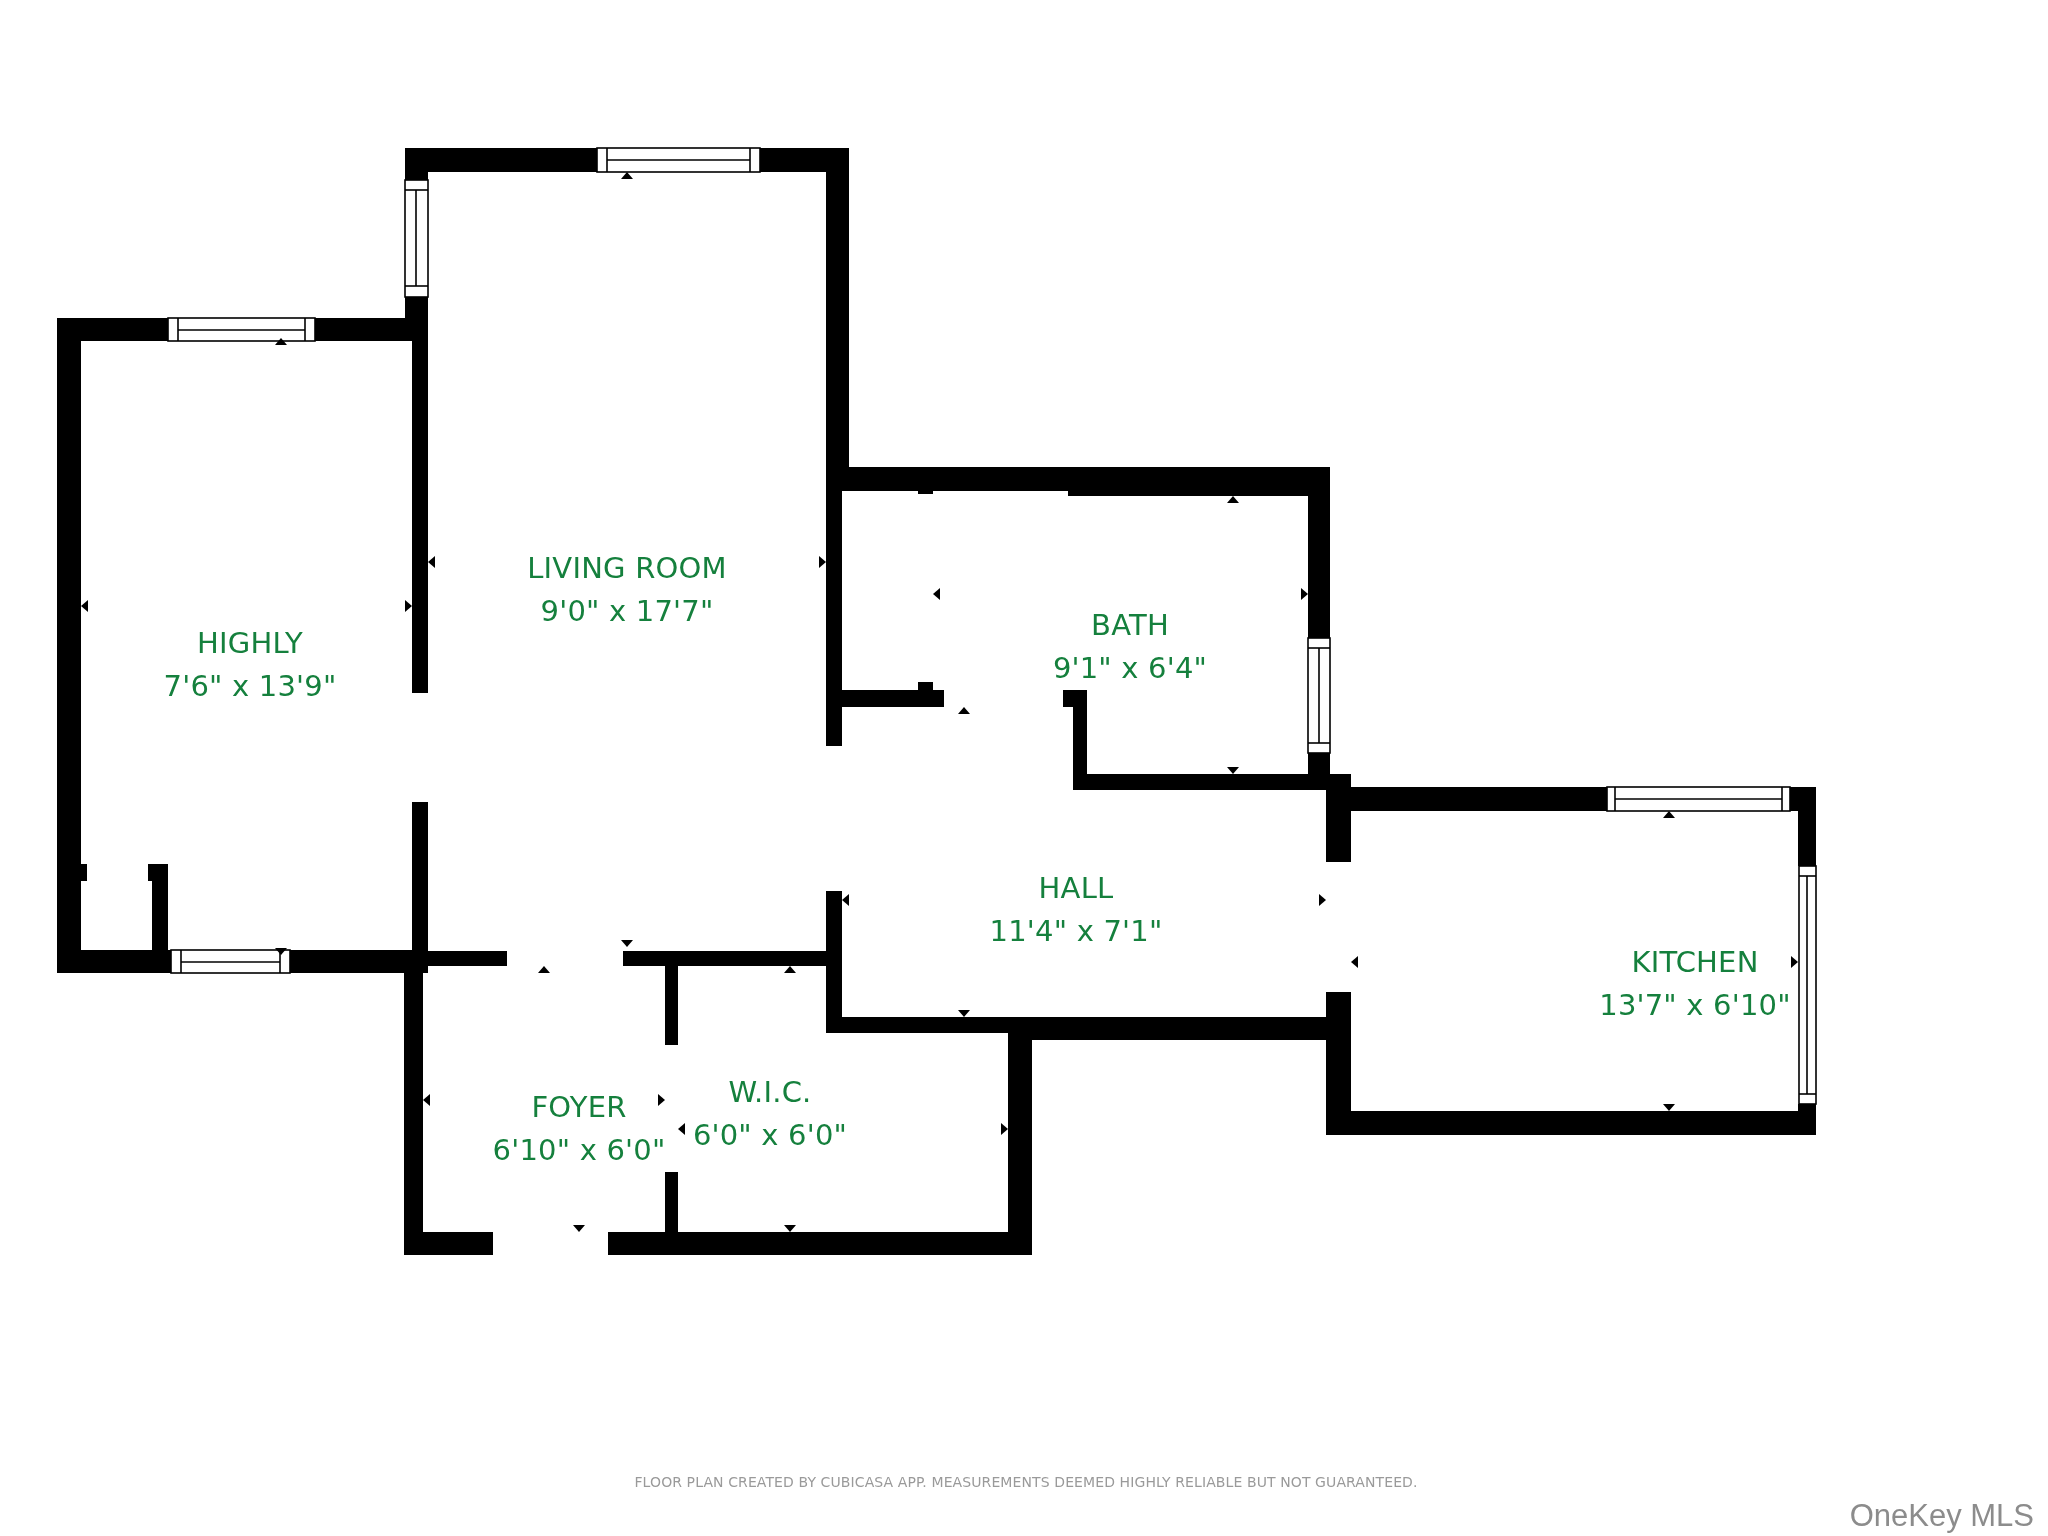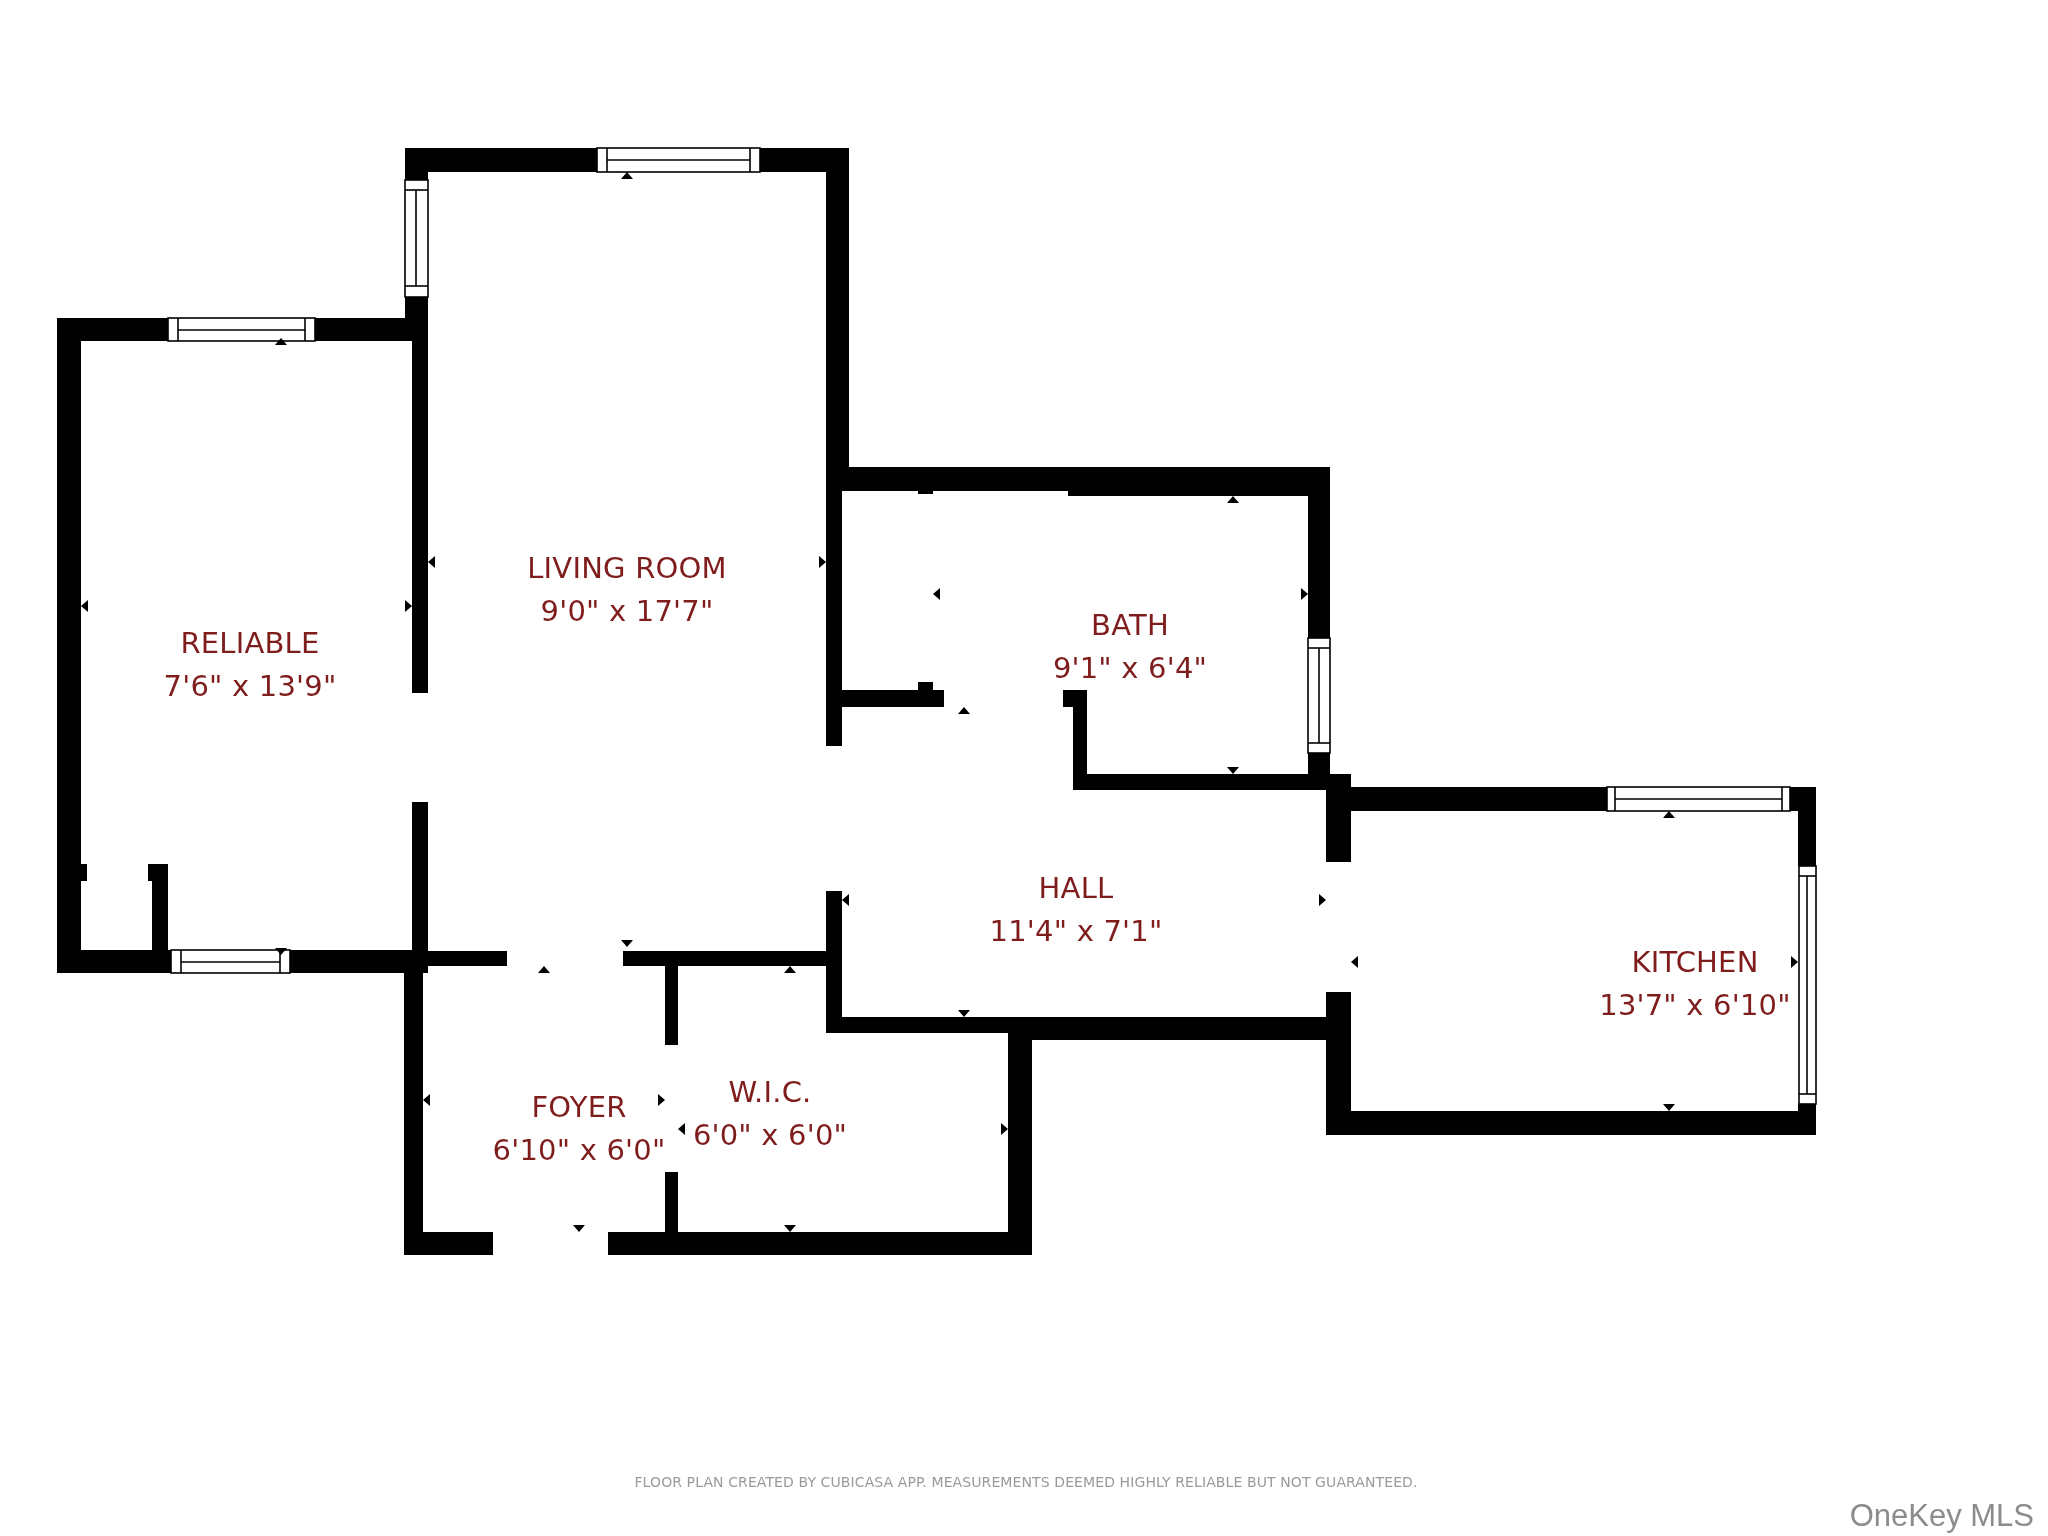--- a/index.html
+++ b/index.html
@@ -2,21 +2,21 @@
 <html><head>
 <meta charset="utf-8">
 <style>
   html, body { margin: 0; padding: 0; background: #ffffff; }
   body { width: 2048px; height: 1536px; position: relative; overflow: hidden; font-family: "DejaVu Sans", sans-serif; }
   #plan { position: absolute; left: 0; top: 0; width: 2048px; height: 1536px; }
   .wall { fill: #000000; }
   .win-frame { fill: #ffffff; stroke: #000000; stroke-width: 1.6; }
   .win-line { stroke: #000000; stroke-width: 1.6; }
   .marker { fill: #000000; }
-  .room-label { position: absolute; text-align: center; color: #7f1d1d; font-family: "DejaVu Sans", sans-serif; font-size: 29px; line-height: 43px; white-space: nowrap; transform: translateX(-50%); letter-spacing: 0.2px; }
+  .room-label { position: absolute; text-align: center; color: #15803d; font-family: "DejaVu Sans", sans-serif; font-size: 29px; line-height: 43px; white-space: nowrap; transform: translateX(-50%); letter-spacing: 0.2px; }
   .room-label span { display: block; }
   .footer-note { position: absolute; left: 0; width: 2048px; top: 1474px; text-align: center; color: #9a9a9a; font-family: "DejaVu Sans", sans-serif; font-size: 14px; letter-spacing: 0.1px; transform: translateX(2px); }
   .watermark { position: absolute; right: 14px; top: 1498px; color: #8c8c8c; font-family: "Liberation Sans", sans-serif; font-size: 31px; }
 </style>
 </head>
 <body>
 
 <svg id="plan" viewBox="0 0 2048 1536" xmlns="http://www.w3.org/2000/svg">
 
   <g>
@@ -172,21 +172,21 @@
     <polygon class="marker" points="665,1100 658,1094 658,1106"></polygon>
 
     <polygon class="marker" points="790,966 796,973 784,973"></polygon>
     <polygon class="marker" points="790,1232 796,1225 784,1225"></polygon>
     <polygon class="marker" points="678,1129 685,1123 685,1135"></polygon>
     <polygon class="marker" points="1008,1129 1001,1123 1001,1135"></polygon>
   </g>
 </svg>
 
 <div class="room-label" style="left:250px; top:622px;">
-  <span>RELIABLE</span>
+  <span>HIGHLY</span>
   <span>7'6" x 13'9"</span>
 </div>
 <div class="room-label" style="left:627px; top:547px;">
   <span>LIVING ROOM</span>
   <span>9'0" x 17'7"</span>
 </div>
 <div class="room-label" style="left:1130px; top:604px;">
   <span>BATH</span>
   <span>9'1" x 6'4"</span>
 </div>

